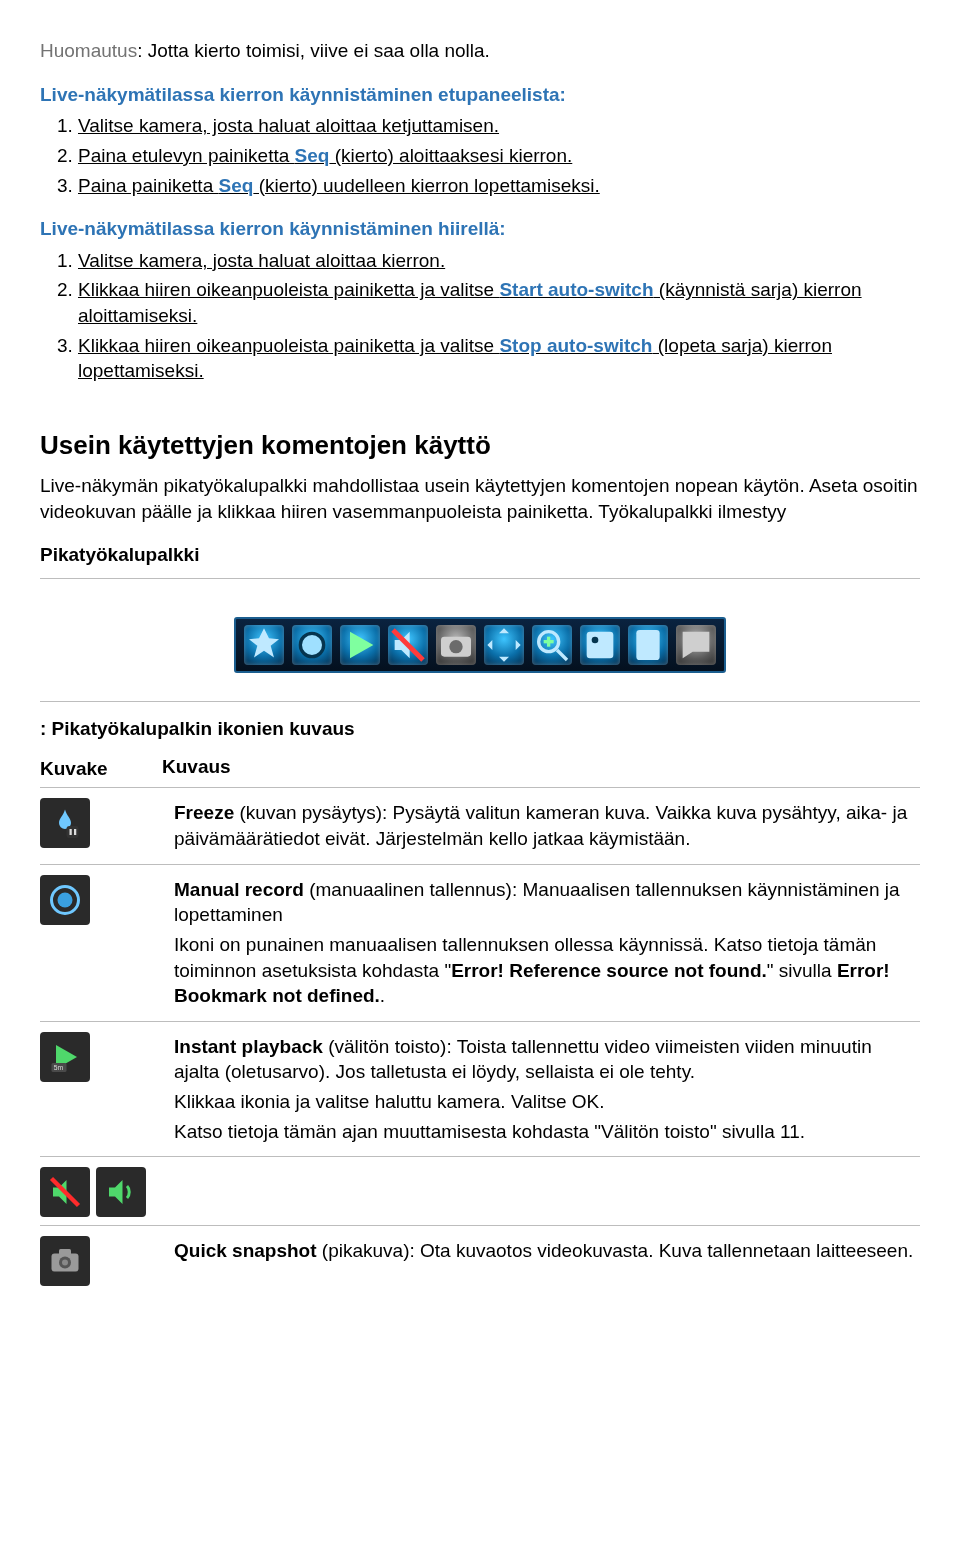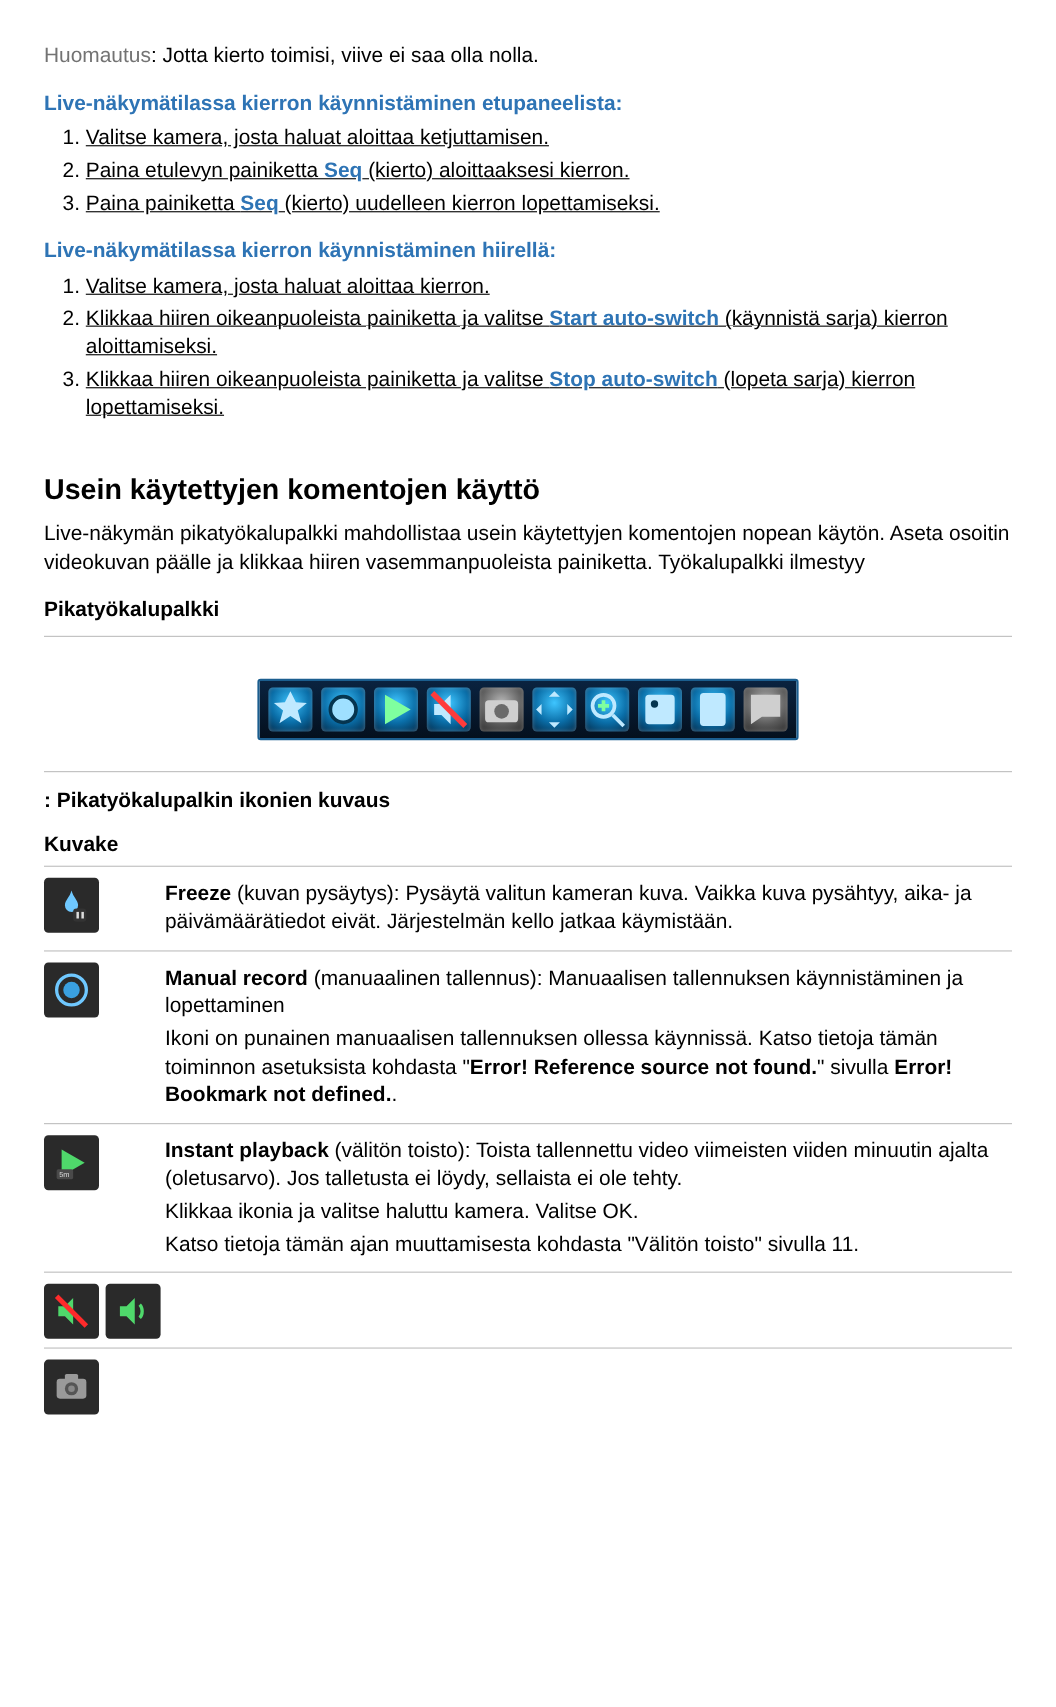--- a/index.html
+++ b/index.html
@@ -53,21 +53,21 @@
     box-shadow: inset 0 0 4px rgba(255,255,255,.3);
   }
   .tb-icon.gray {
     background: radial-gradient(circle at 50% 35%, #b8b8b8 0%, #5a5a5a 60%, #2c2c2c 100%);
   }
   .table3 { margin-top: 8px; }
   .table3 .row {
     display: flex;
     border-top: 1px solid #bdbdbd;
     padding: 8px 0;
-    gap: 0;
+    gap: 24px;
   }
   .table3 .row:first-child{ border-top:1px solid #bdbdbd;}
   .iconcell {
     width: 110px;
     flex-shrink: 0;
     display:flex;
     align-items:flex-start;
     gap:6px;
     padding-top:2px;
   }
@@ -181,20 +181,21 @@
   </div>
 </div>
 
 <hr class="thin">
 
 <p class="bold">: Pikatyökalupalkin ikonien kuvaus</p>
 
 <div class="table3">
   <div class="th-row">
     <div class="iconcell">Kuvake</div>
+    <div class="desccell">Kuvaus</div>
   </div>
 
   <div class="row">
     <div class="iconcell">
       <div class="ic">
         <svg viewBox="0 0 24 24">
             <path fill="#6fc8ff" d="M12 3c1 4 4 6 4 9a4 4 0 11-8 0c0-3 3-5 4-9z"></path>
             <rect x="13" y="14" width="8" height="8" rx="2" fill="#333"></rect>
             <rect x="15" y="16" width="1.5" height="4" fill="#ddd"></rect>
             <rect x="18" y="16" width="1.5" height="4" fill="#ddd"></rect>
@@ -261,15 +262,18 @@
     <div class="iconcell">
       <div class="ic">
         <svg viewBox="0 0 24 24">
             <rect x="3" y="7" width="18" height="12" rx="2" fill="#9a9a9a"></rect>
             <rect x="8" y="4" width="8" height="4" rx="1" fill="#9a9a9a"></rect>
             <circle cx="12" cy="13" r="4" fill="#555"></circle>
             <circle cx="12" cy="13" r="2" fill="#888"></circle>
           </svg>
       </div>
     </div>
+    <div class="desccell">
+      <p><span class="bold">Quick snapshot</span><span> (pikakuva): Ota kuvaotos videokuvasta. Kuva tallennetaan laitteeseen.</span></p>
+    </div>
   </div>
 
 </div>
 
 </body></html>

